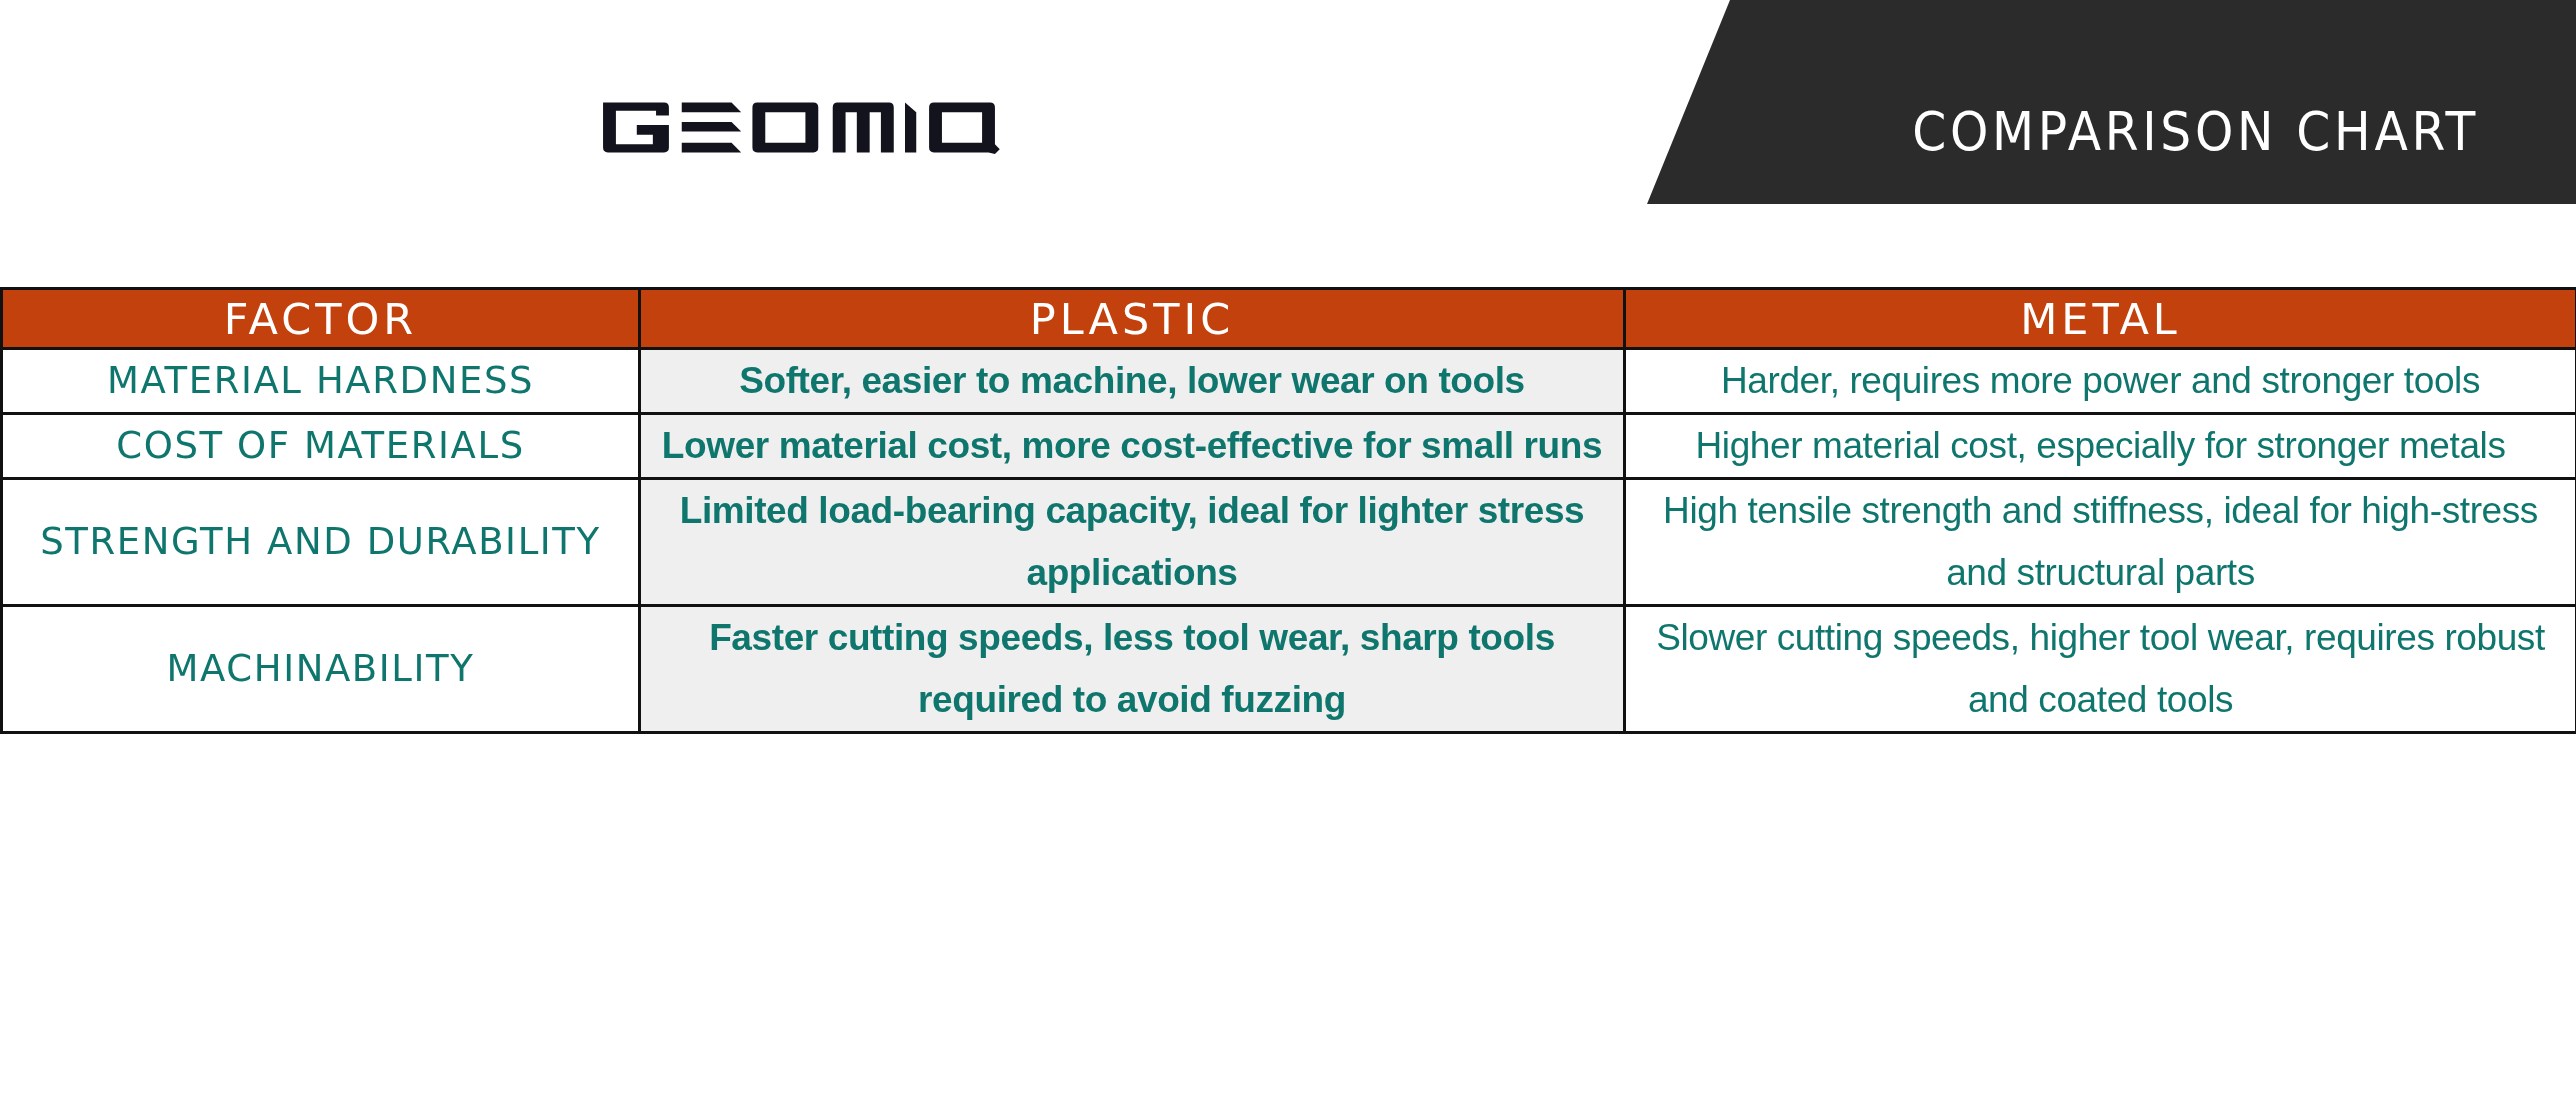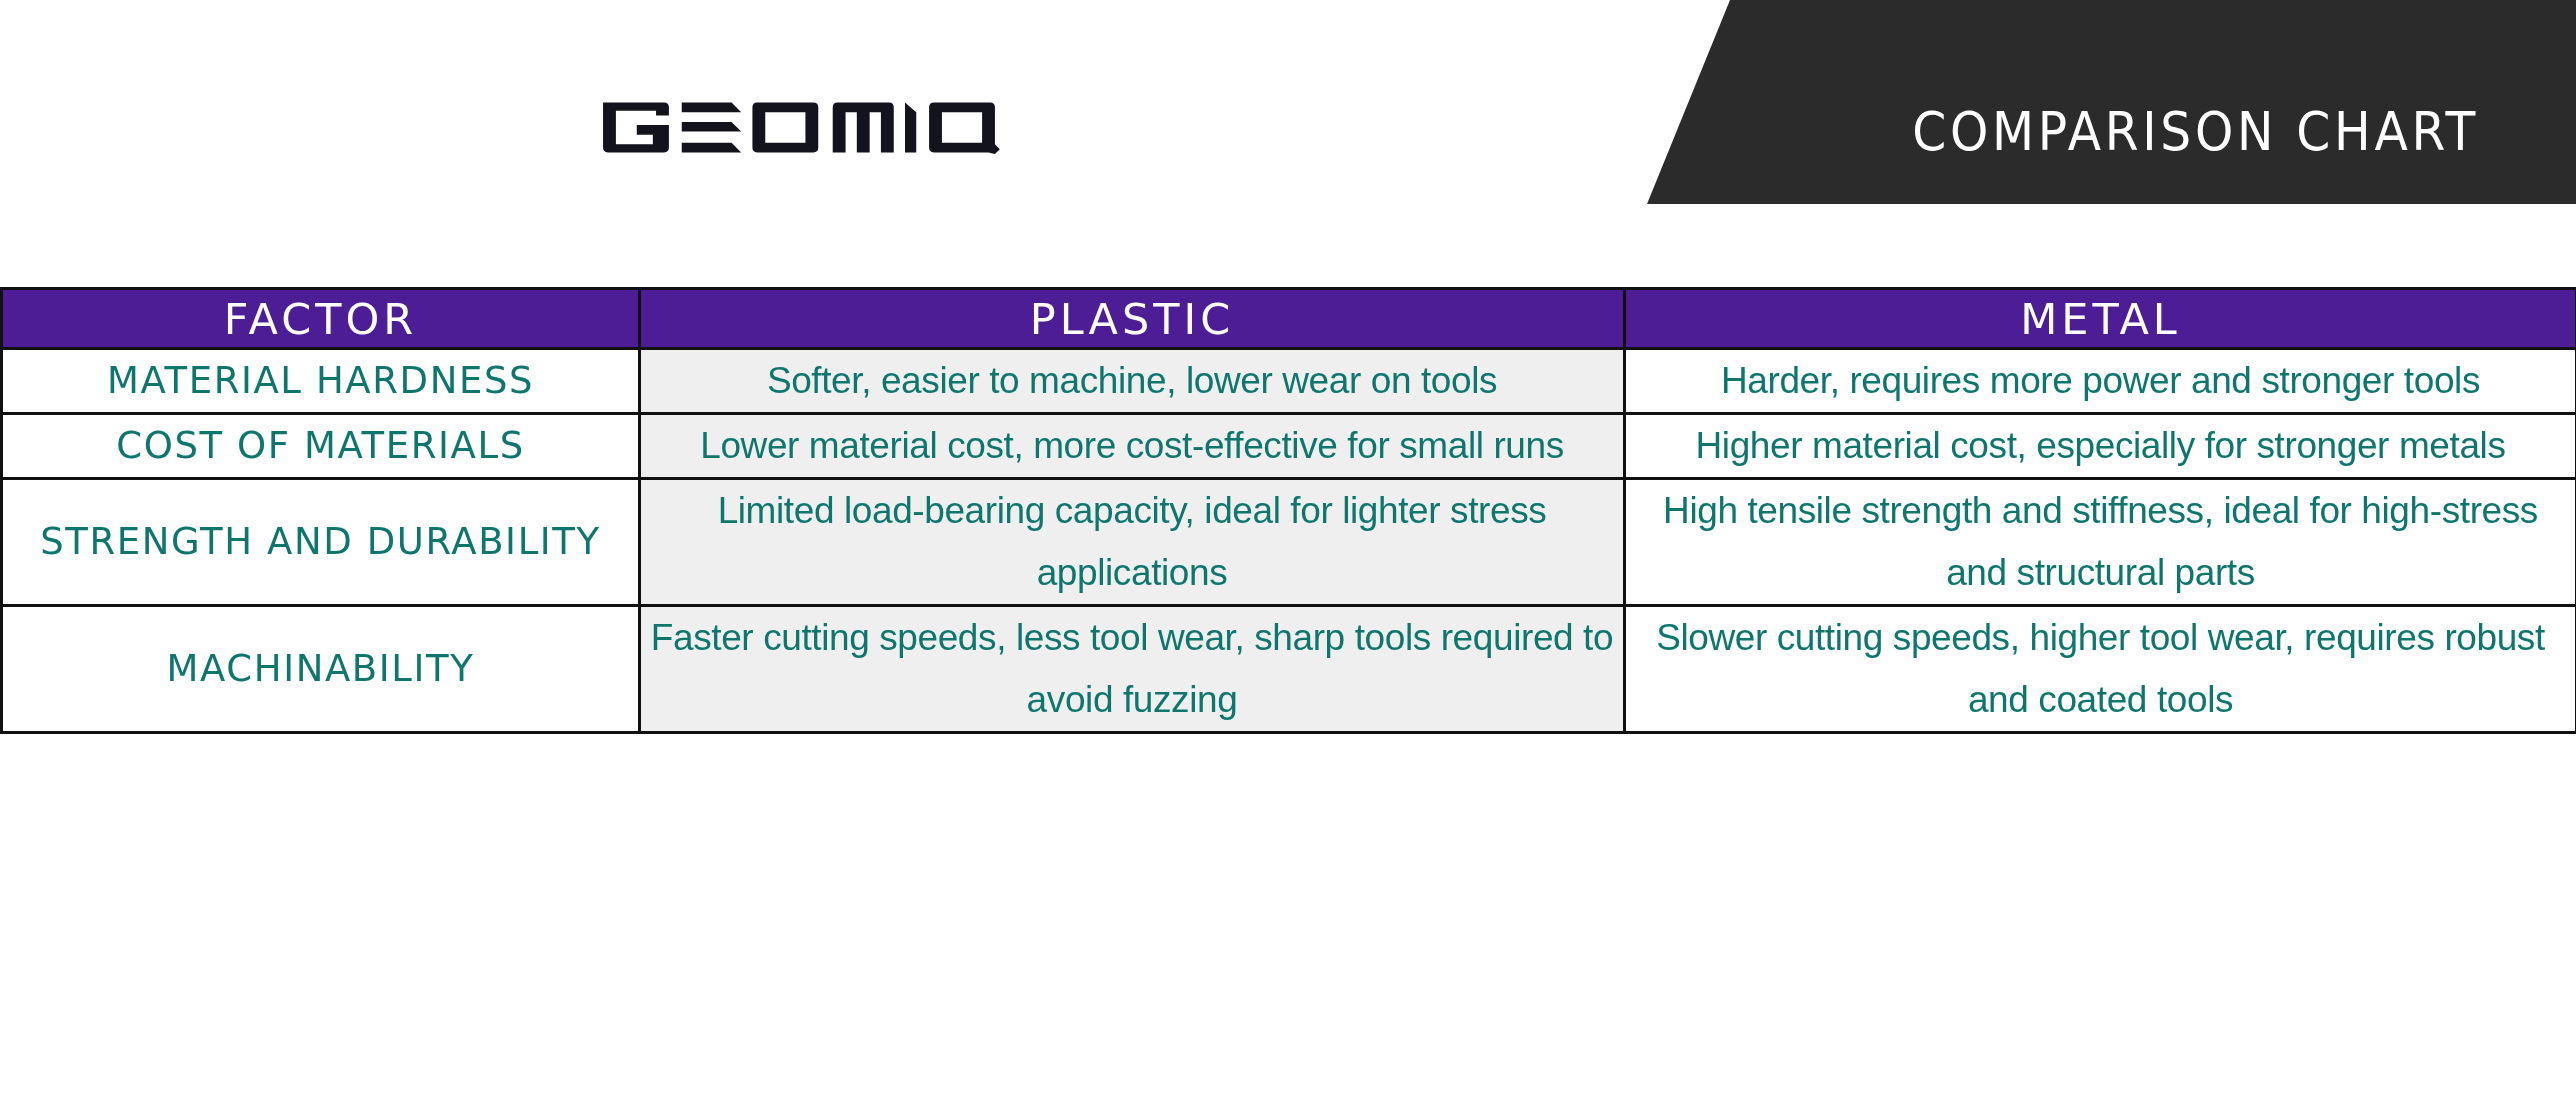--- a/index.html
+++ b/index.html
@@ -28,32 +28,32 @@
     }
     table.chart {
       position: absolute; left: 0; top: 287px; width: 2576px;
       border-collapse: collapse; table-layout: fixed;
     }
     table.chart th, table.chart td {
       border: 3.2px solid #111111; text-align: center; vertical-align: middle;
       padding: 0 8px; box-sizing: border-box;
     }
     table.chart th {
-      background: #4c1d95; color: #ffffff; height: 60px;
+      background: #c2410c; color: #ffffff; height: 60px;
       font-family: "DejaVu Sans", sans-serif; font-weight: normal;
       font-size: 43px; letter-spacing: 4px;
     }
     table.chart td {
       font-size: 37px; line-height: 62px; color: #0f766e;
     }
     td.factor {
       background: #ffffff;
       font-family: "DejaVu Sans", sans-serif; font-size: 35px; letter-spacing: 1.6px;
     }
-    td.plastic { background: #efefef; letter-spacing: -0.4px; }
+    td.plastic { background: #efefef; letter-spacing: -0.4px; font-weight: bold; }
     td.metal { background: #ffffff; letter-spacing: -0.4px; }
     tr.short td { height: 63px; }
     tr.tall td { height: 126px; }
     col.c1 { width: 638px; }
     col.c2 { width: 985px; }
     col.c3 { width: 952px; }
   </style>
 </head>
 <body>
 

